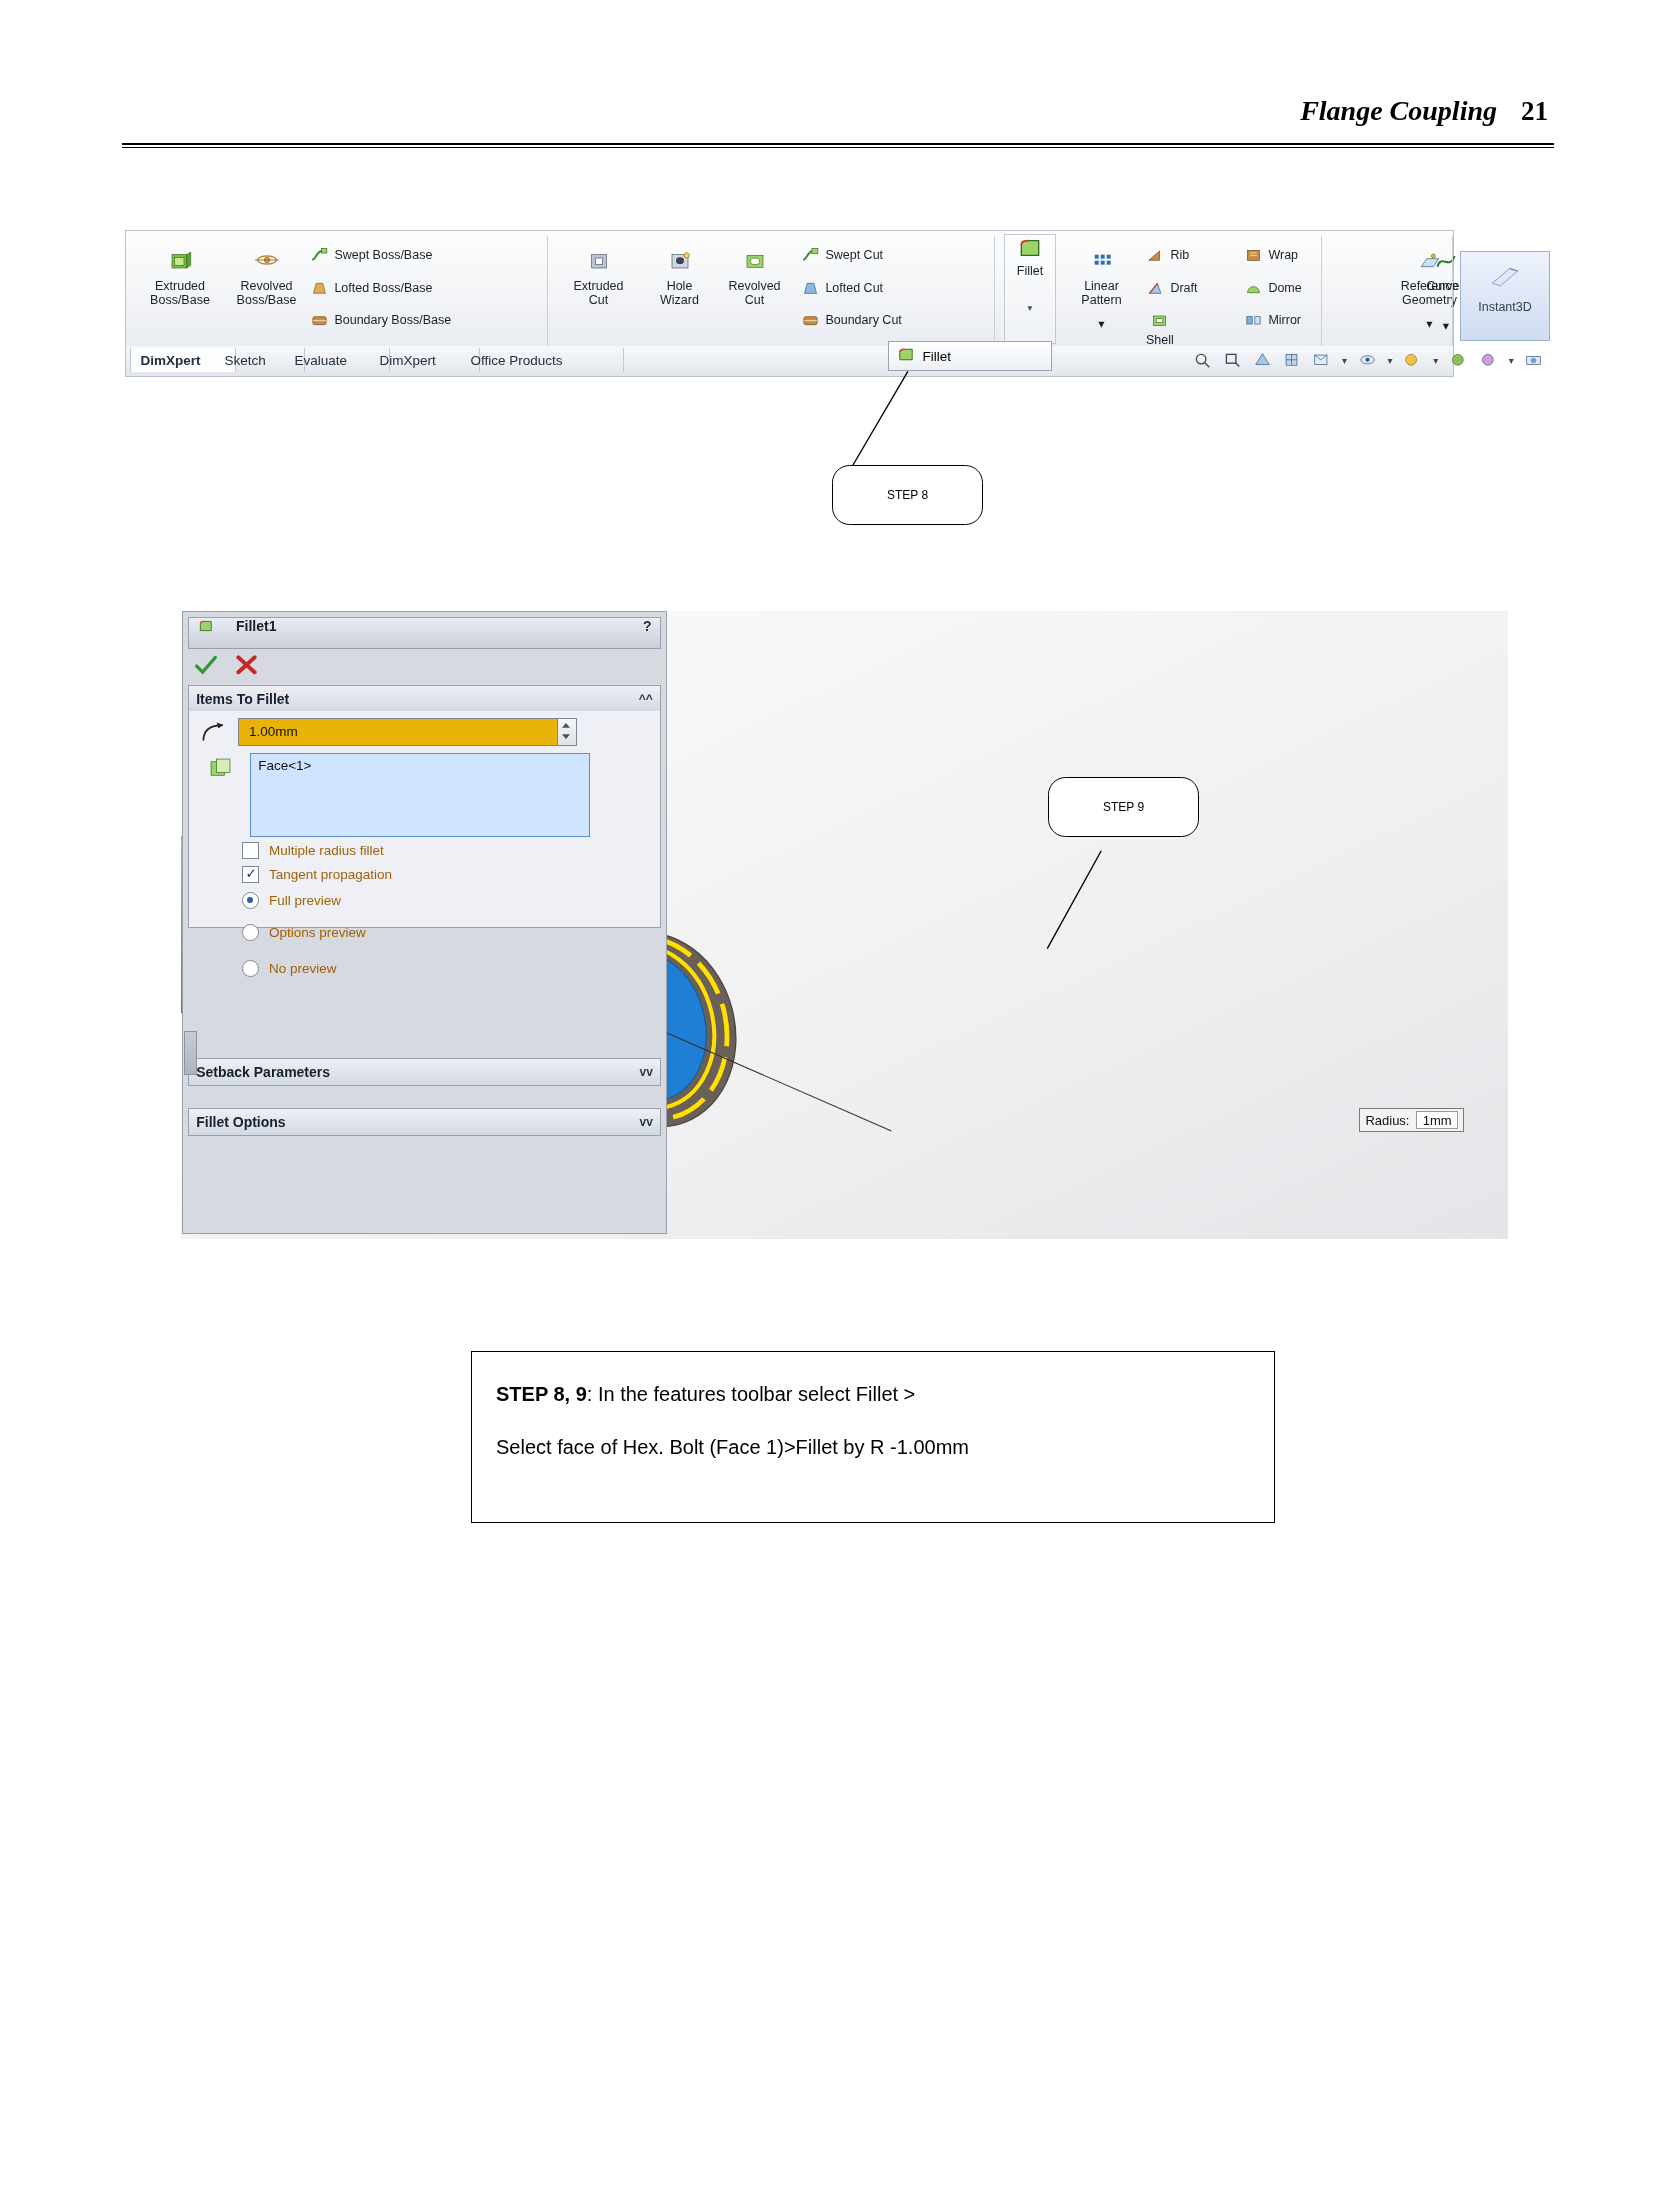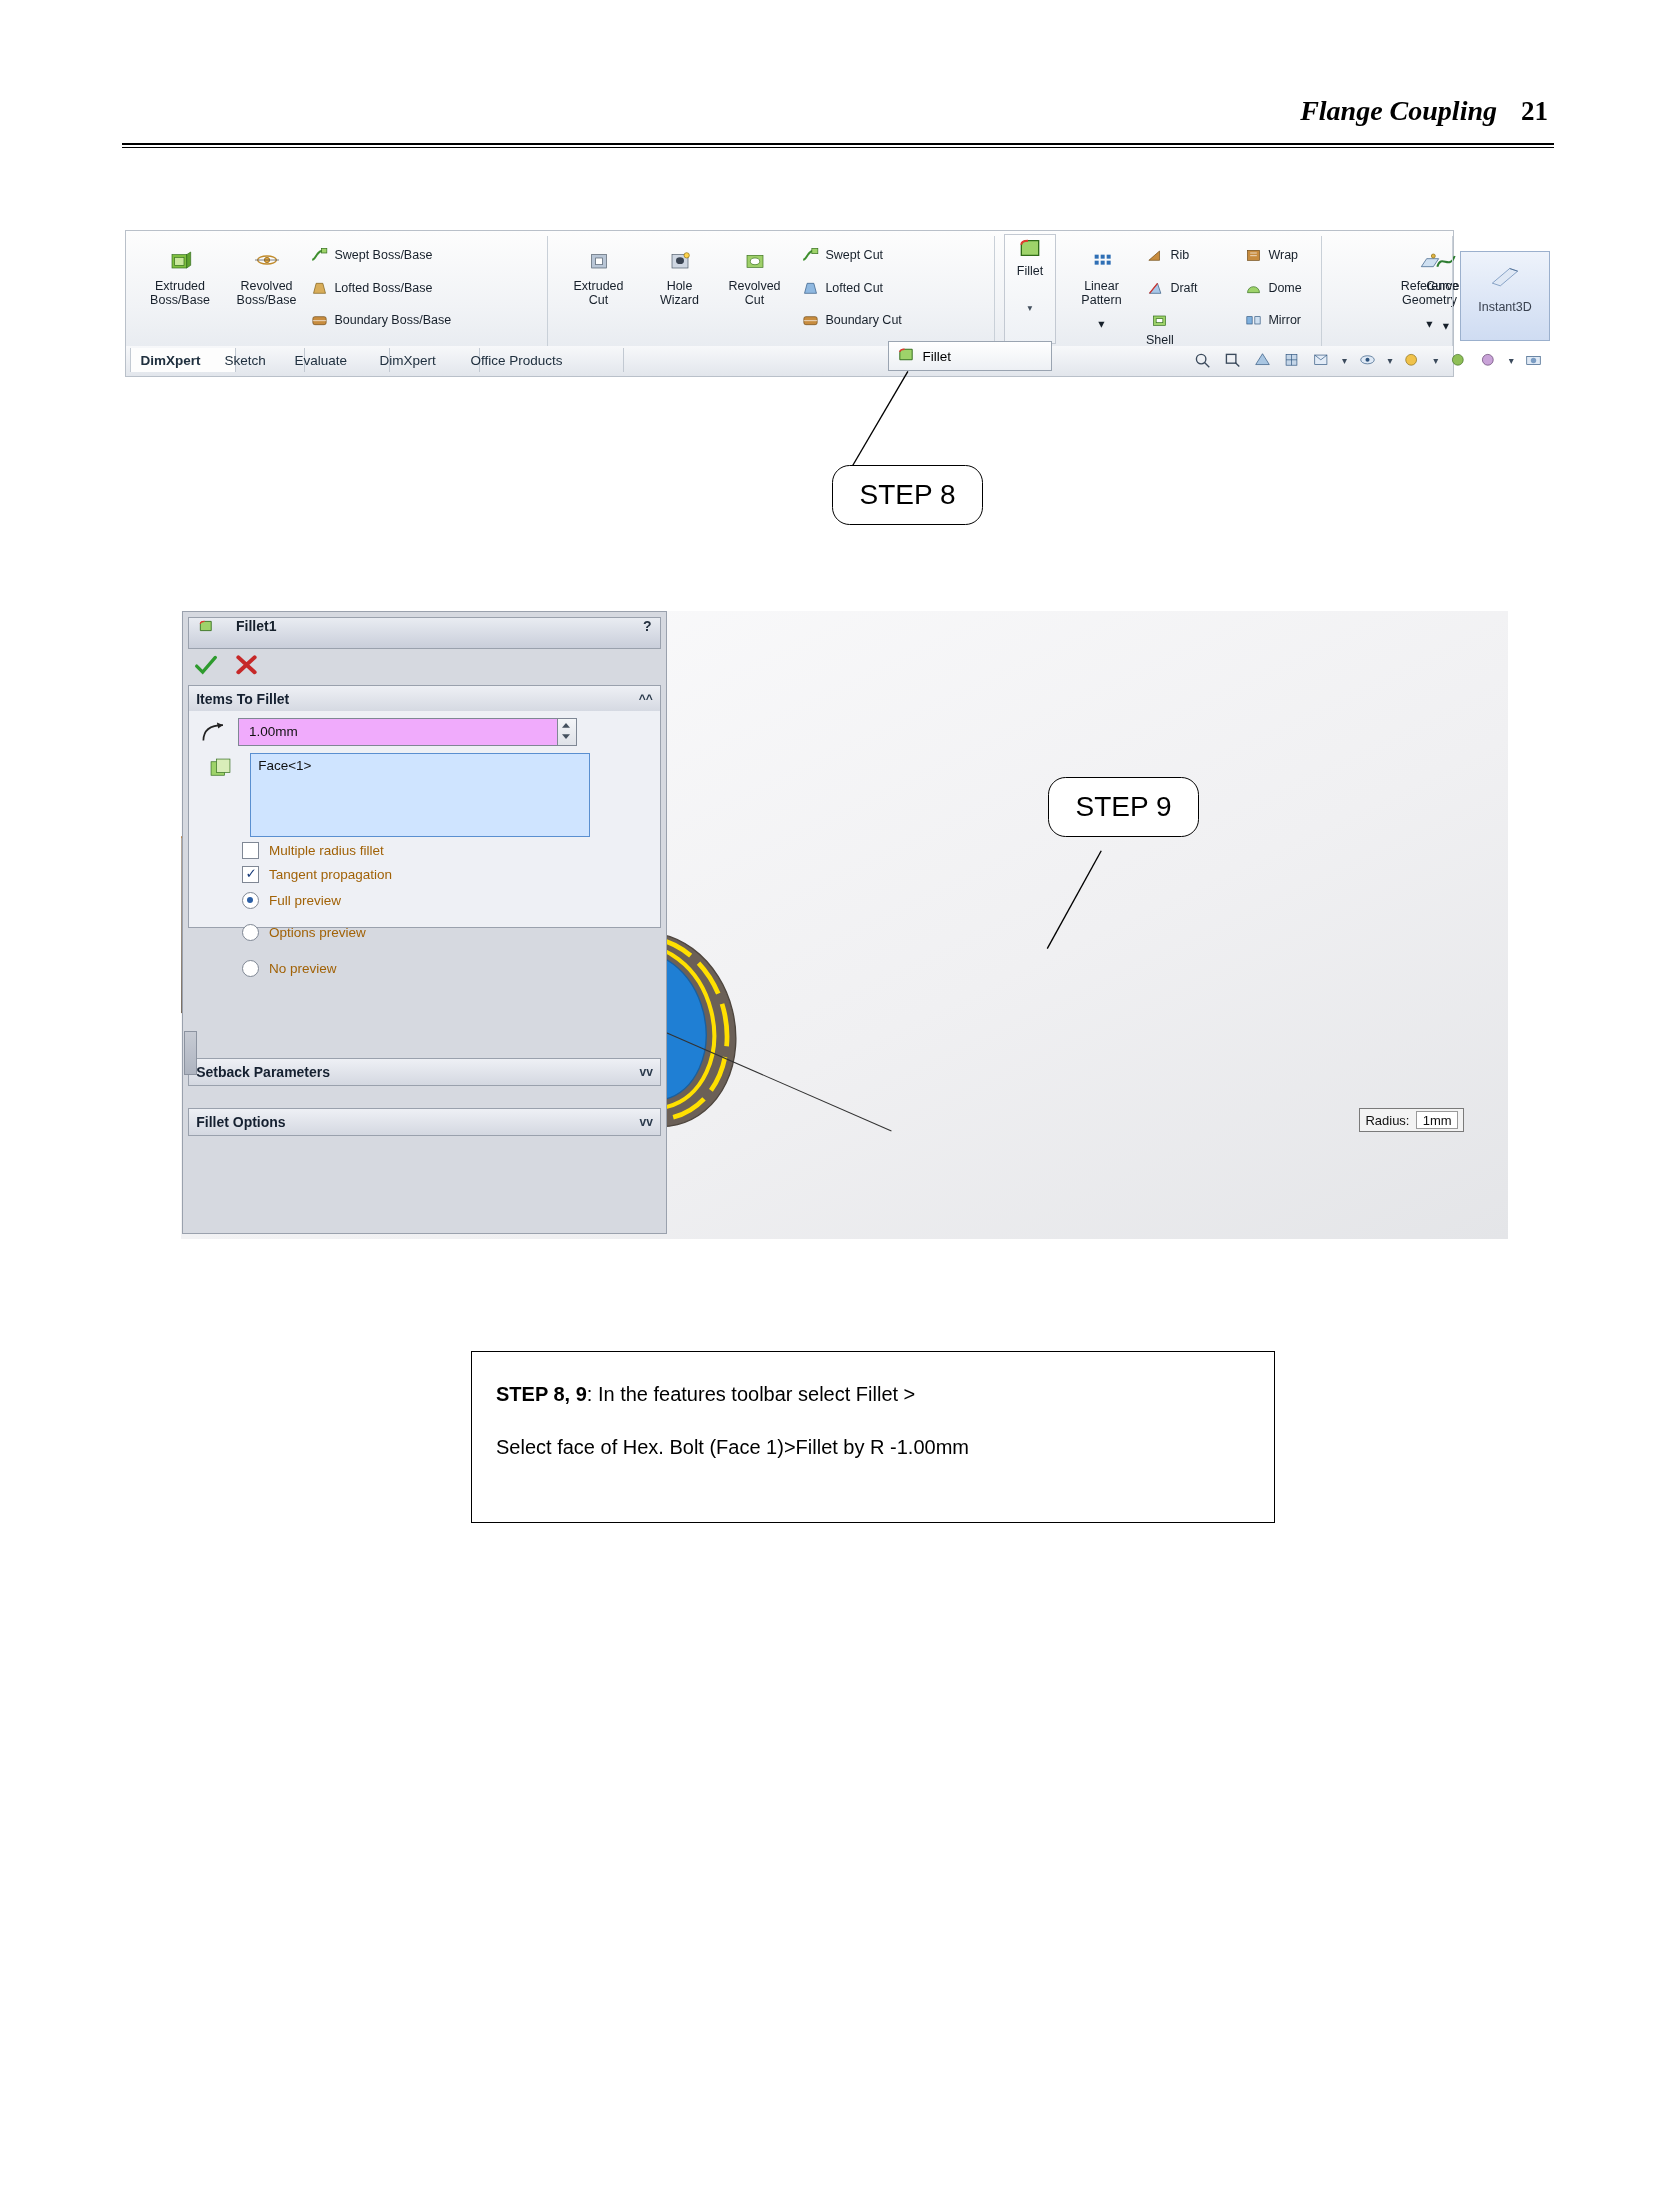--- a/index.html
+++ b/index.html
@@ -130,21 +130,21 @@
     font-size:13.5px;
   }
 
   
   .callout {
     position:absolute;
     border:1.4px solid #000;
     border-radius:17.6px;
     background:#fff;
     display:flex; align-items:center; justify-content:center;
-    font-size:28px;
+    font-size:12px;
     color:#000;
   }
 
   
   .shot {
     position:absolute;
     left:181px; top:611px;
     width:1327px; height:628px;
     background:linear-gradient(135deg,#fbfbfc 0%, #f2f2f4 45%, #e8e9ec 100%);
   }
@@ -175,21 +175,21 @@
     font-size:14px; font-weight:bold; color:#152030;text-align:center;
   }
   .pm-section .chev { margin-left:auto; color:#2b3a4c; font-size:12px; }
   .pm-body {
     position:absolute; left:5.4px; right:5.4px;
     background:#eef0f5;
     border:0.7px solid #9aa1ad; border-top:none;
   }
   .radius-input {
     position:absolute; left:49px; top:6.8px; width:317px; height:26px;
-    background:#f0abfc; border:0.7px solid #7f8794; font-size:13.5px;
+    background:#eab308; border:0.7px solid #7f8794; font-size:13.5px;
     display:flex; align-items:center; padding-left:9.5px; color:#111;
   }
   .spin {
     position:absolute; left:368px; top:6.8px; width:17.6px; height:26px;
     background:linear-gradient(to bottom,#f4f5f8,#dfe2e8);
     border:0.7px solid #7f8794;
   }
   .face-box {
     position:absolute; left:61px; top:42px; width:324px; height:74px;
     background:#cfe4ff; border:0.7px solid #5a8fd0; font-size:13.5px;

